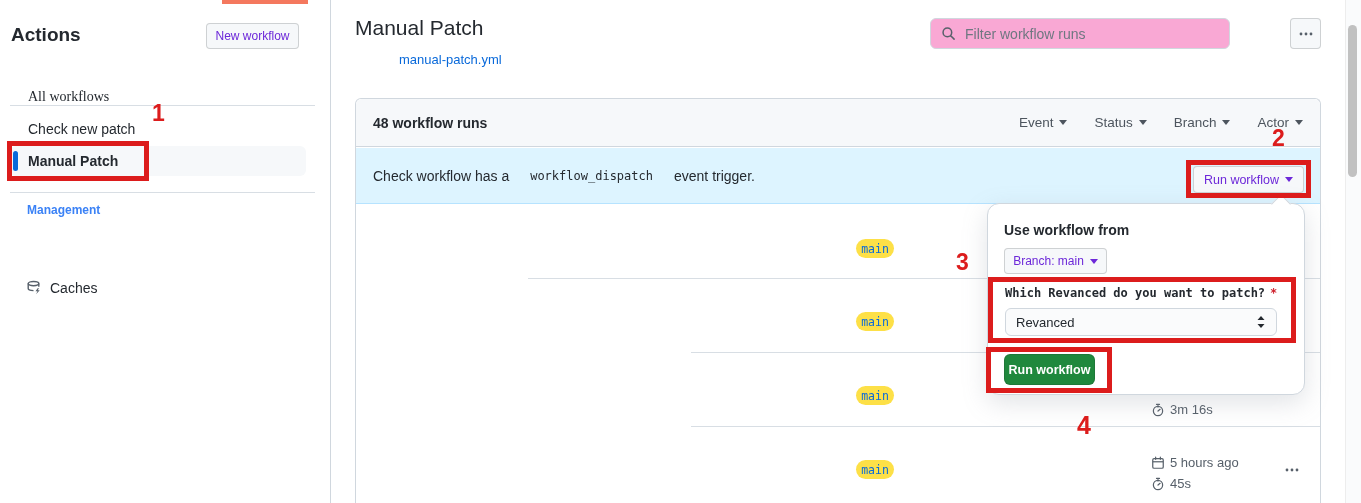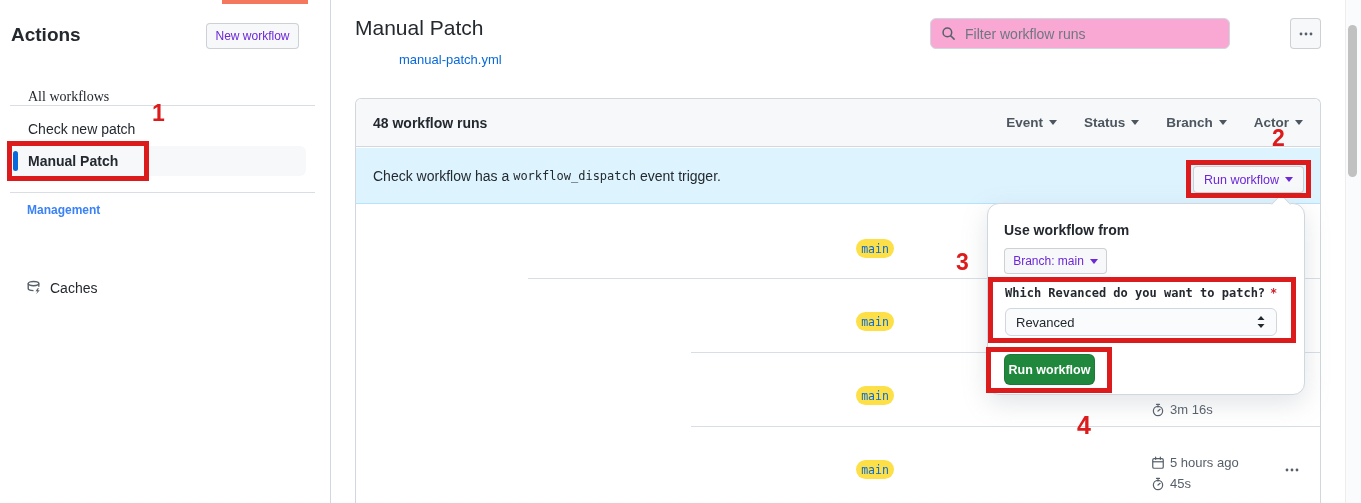--- a/index.html
+++ b/index.html
@@ -49,25 +49,25 @@
   #top-kebab{left:1290px;top:18px;width:31px;height:31px;}
 
   
   #runs-box{left:355px;top:98px;width:966px;height:405px;border:1px solid #d0d7de;
             border-bottom:none;border-radius:6px 6px 0 0;box-sizing:border-box;}
   #list-header{left:0;top:0;width:964px;height:48px;background:#f6f8fa;
                border-bottom:1px solid #d0d7de;border-radius:6px 6px 0 0;display:flex;
                align-items:center;justify-content:space-between;padding:0 17px;box-sizing:border-box;}
   #run-count{font-weight:700;font-size:14px;}
   #filters{display:flex;gap:27px;font-size:13.5px;color:#4d555e;}
-  .filter{display:flex;align-items:center;cursor:pointer;font-weight:bold;}
+  .filter{display:flex;align-items:center;cursor:pointer;}
   #banner{left:0;top:49px;width:964px;height:56px;background:#ddf4ff;
           border-bottom:1px solid #b6e3ff;display:flex;align-items:center;padding:0 17px;
           box-sizing:border-box;font-size:14px;}
-  #banner code{font-family:"DejaVu Sans Mono",monospace;font-size:12px;margin:0 4px;}
+  #banner code{font-family:"DejaVu Sans Mono",monospace;font-size:12px;margin:0 21px;}
   .mono{font-family:"DejaVu Sans Mono",monospace;}
 
   .rdiv{height:1px;background:#d8dee4;}
   #rdiv1{left:172px;top:179px;width:792px;}
   #rdiv2{left:335px;top:253px;width:629px;}
   #rdiv3{left:335px;top:327px;width:629px;}
 
   .branch-badge{left:500px;width:38px;height:19px;background:#fde047;color:#0969da;
                 border-radius:10px;display:flex;align-items:center;justify-content:center;
                 font-family:"DejaVu Sans Mono",monospace;font-size:11.5px;cursor:pointer;}

